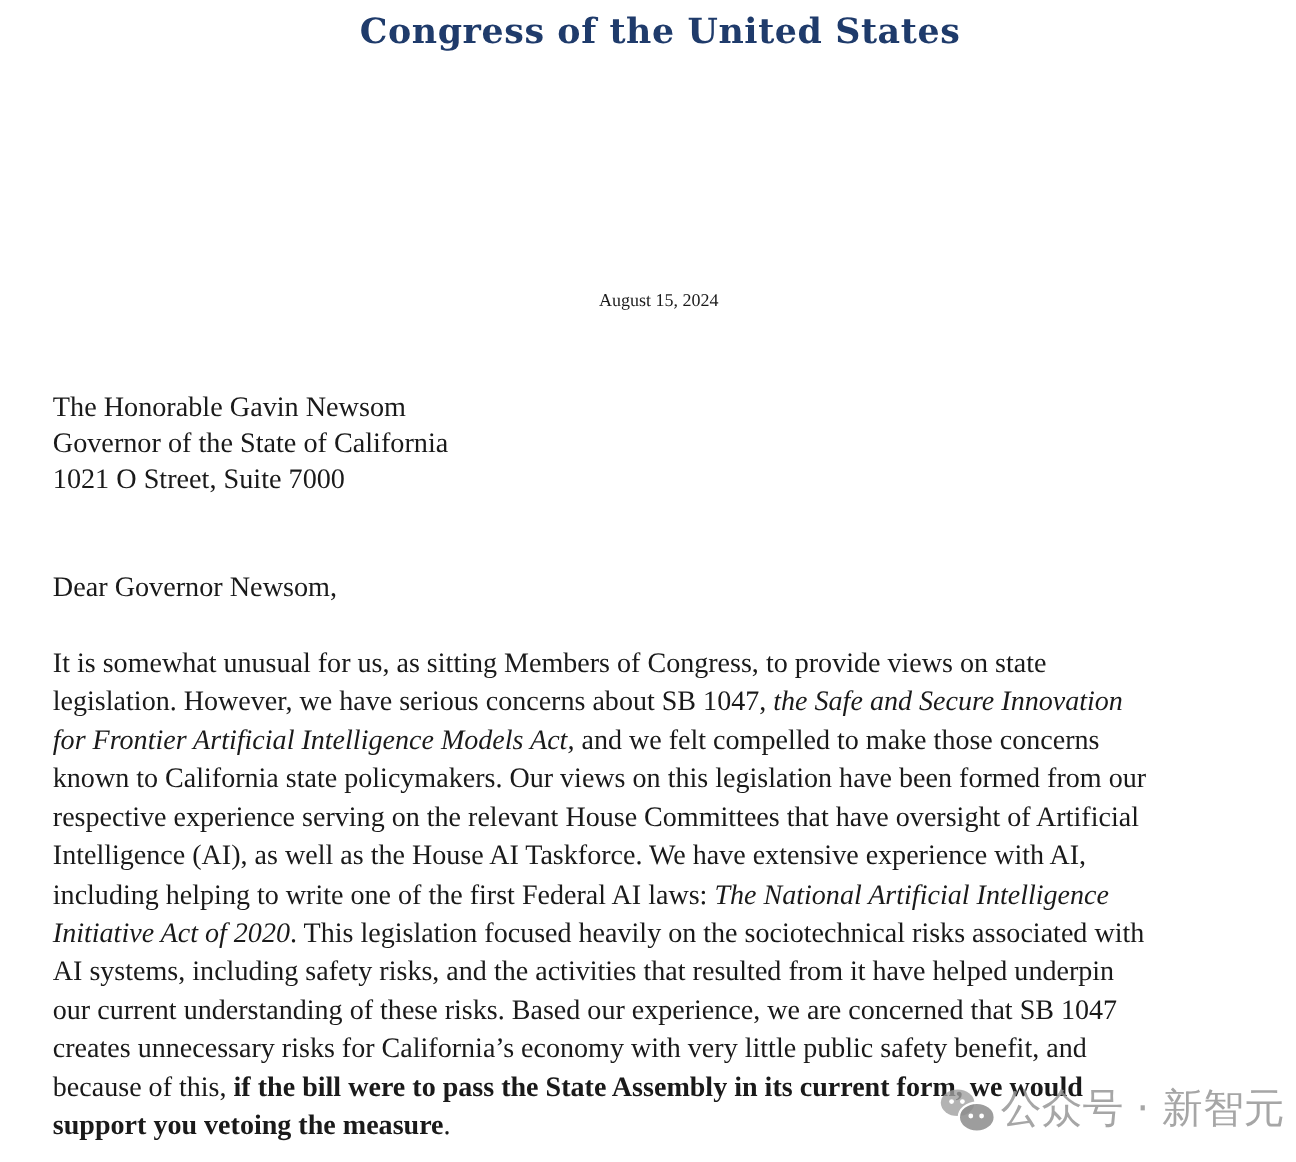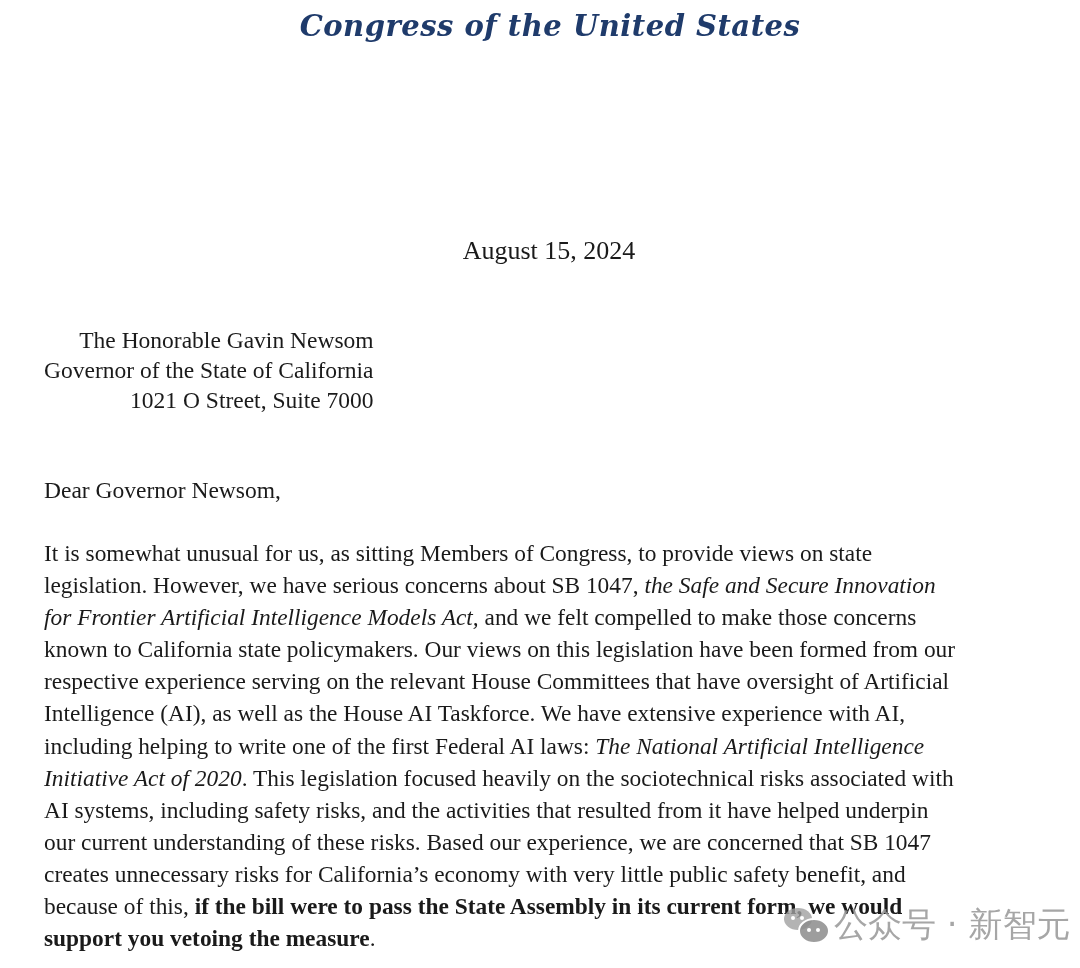--- a/index.html
+++ b/index.html
@@ -15,21 +15,20 @@
       font-family: "Liberation Serif", "DejaVu Serif", serif;
       color: #1a1a1a;
     }
     .letterhead {
       position: absolute;
       top: 8px;
       left: 0;
       width: 1080px;
       text-align: center;
       color: #1f3b6b;
-      font-style: italic;
     }
     .letterhead-title {
       font-family: "DejaVu Serif", "Liberation Serif", serif;
       font-weight: bold;
       font-size: 29px;
       letter-spacing: 0.5px;
       line-height: 36px;
       margin-left: 20px;
     }
     .letterhead-sub {
@@ -39,33 +38,33 @@
       line-height: 26px;
       letter-spacing: 0.5px;
       margin-left: 40px;
     }
     .date {
       position: absolute;
       top: 236px;
       left: 0;
       width: 1080px;
       text-align: center;
-      font-size: 26px;
+      font-size: 15px;
       line-height: 30px;
       padding-left: 18px;
       box-sizing: border-box;
     }
     .address {
       position: absolute;
       top: 325px;
       left: 44px;
       font-size: 23.5px;
       line-height: 30px;
     }
-    .address div { white-space: nowrap; text-align: right; }
+    .address div { white-space: nowrap; }
     .salutation {
       position: absolute;
       top: 475px;
       left: 44px;
       font-size: 23.5px;
       line-height: 30px;
     }
     .body-text {
       position: absolute;
       top: 537px;

